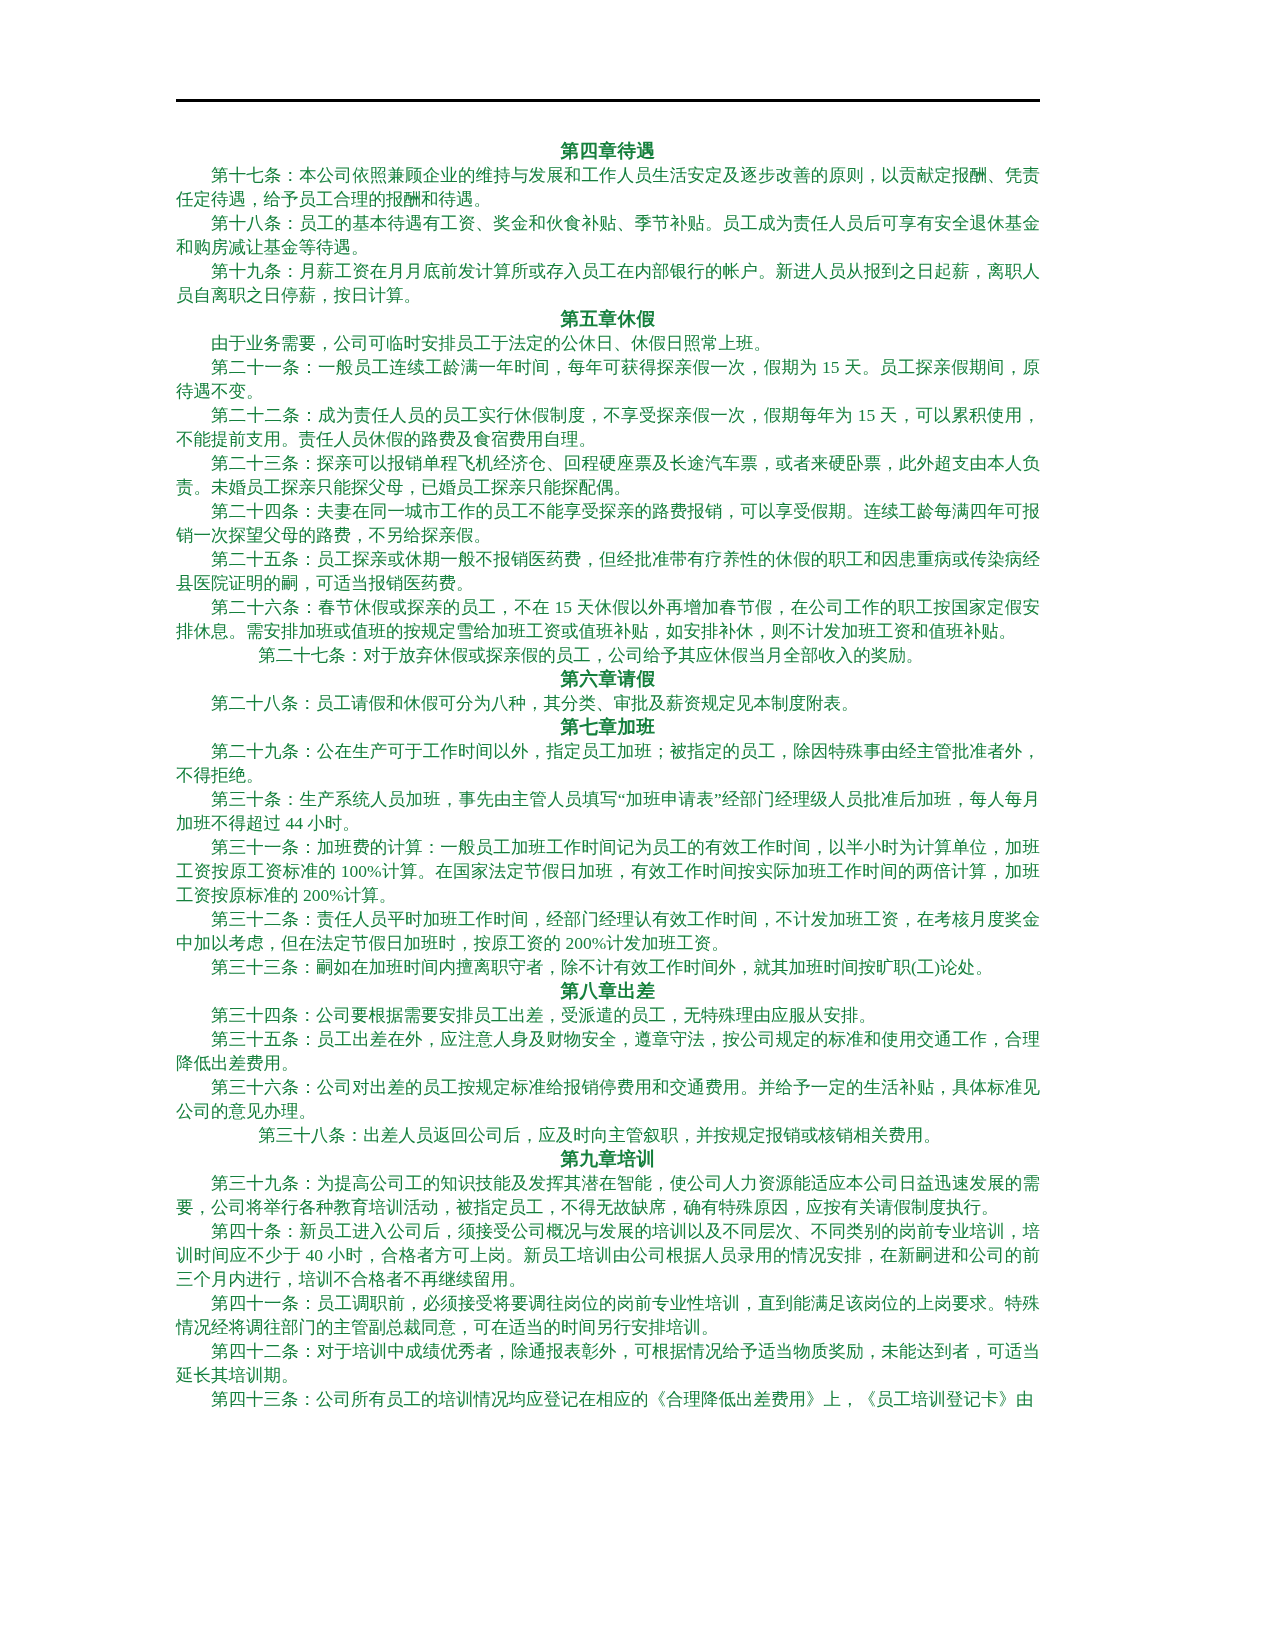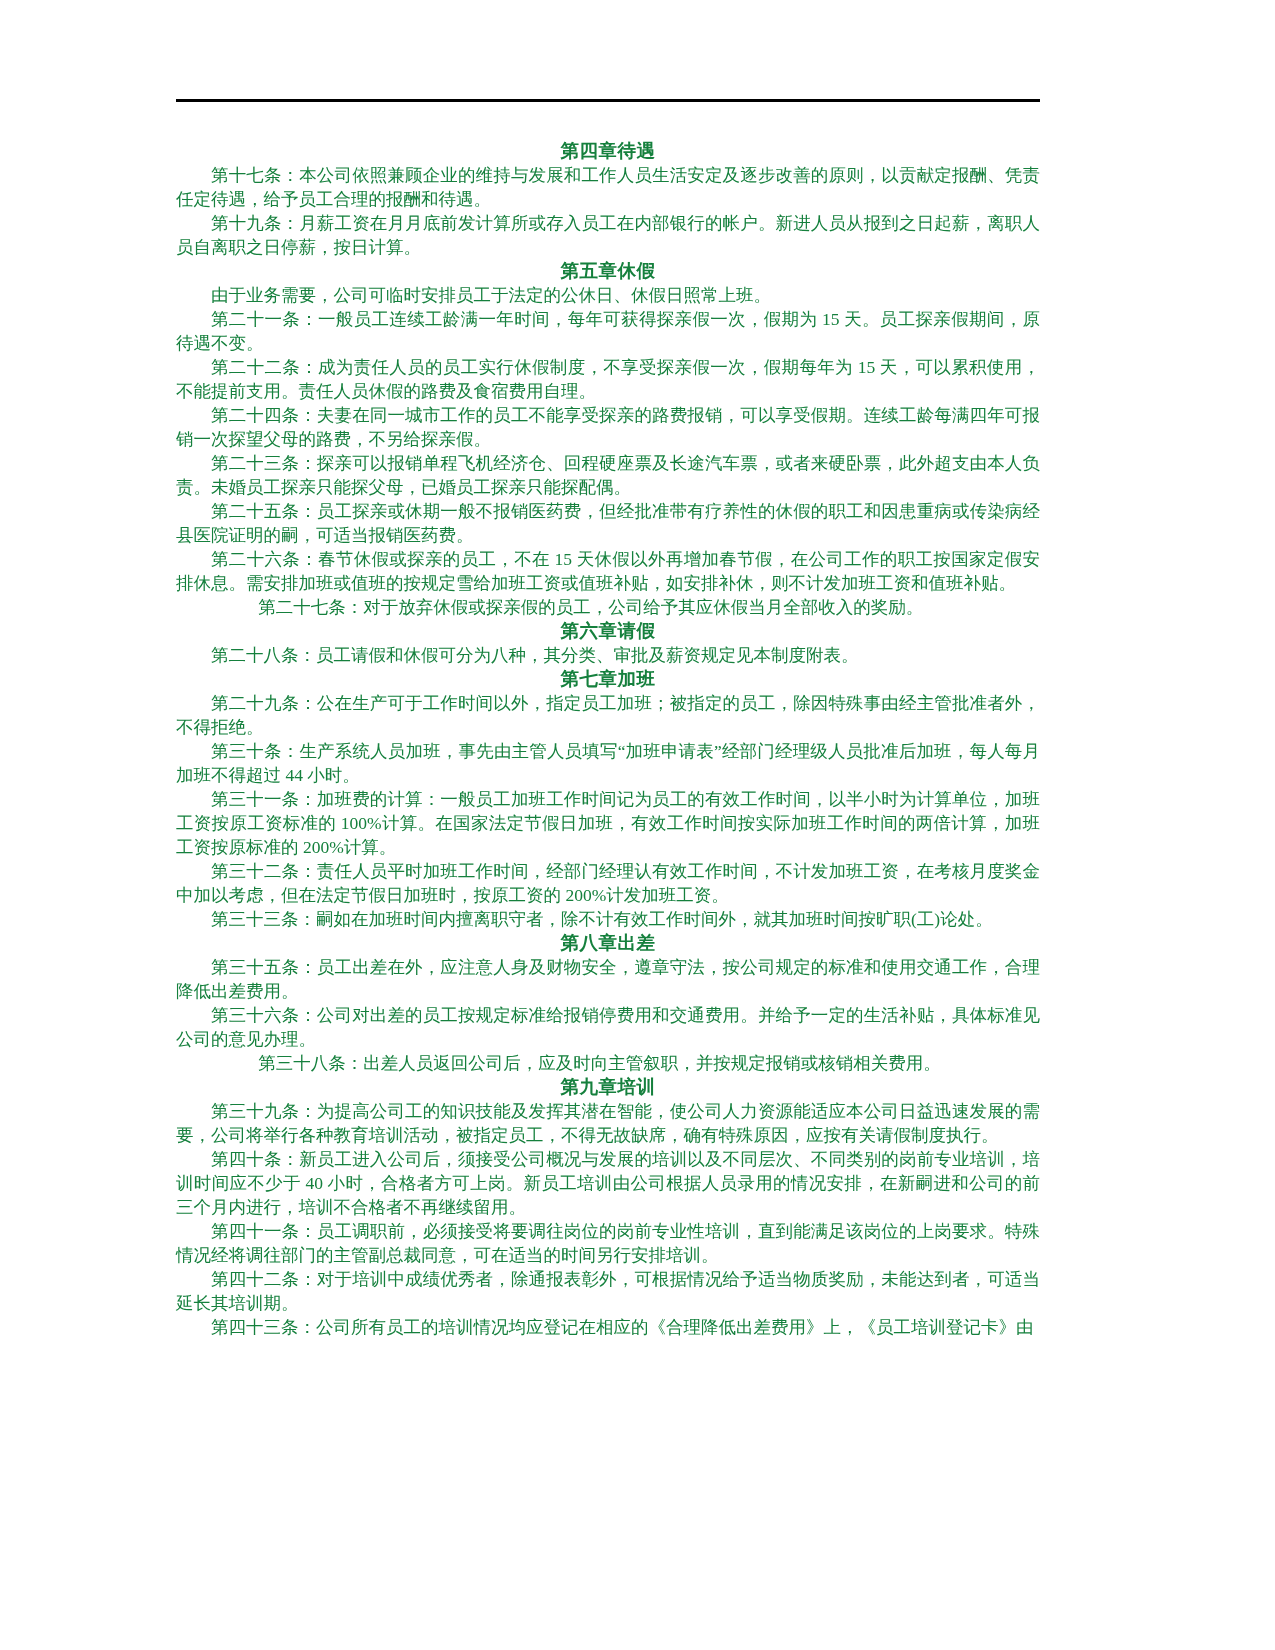--- a/index.html
+++ b/index.html
@@ -47,43 +47,45 @@
 </head>
 <body>
 
 <div class="page">
   <div class="content">
 
     <hr class="header-rule">
 
     <h3 class="chapter-heading">第四章待遇</h3>
     <p class="article">第十七条：本公司依照兼顾企业的维持与发展和工作人员生活安定及逐步改善的原则，以贡献定报酬、凭责任定待遇，给予员工合理的报酬和待遇。</p>
+    <p class="article">第十八条：员工的基本待遇有工资、奖金和伙食补贴、季节补贴。员工成为责任人员后可享有安全退休基金和购房减让基金等待遇。</p>
     <p class="article">第十九条：月薪工资在月月底前发计算所或存入员工在内部银行的帐户。新进人员从报到之日起薪，离职人员自离职之日停薪，按日计算。</p>
 
     <h3 class="chapter-heading">第五章休假</h3>
     <p class="article">由于业务需要，公司可临时安排员工于法定的公休日、休假日照常上班。</p>
     <p class="article">第二十一条：一般员工连续工龄满一年时间，每年可获得探亲假一次，假期为 15 天。员工探亲假期间，原待遇不变。</p>
     <p class="article">第二十二条：成为责任人员的员工实行休假制度，不享受探亲假一次，假期每年为 15 天，可以累积使用，不能提前支用。责任人员休假的路费及食宿费用自理。</p>
+    <p class="article">第二十三条：探亲可以报销单程飞机经济仓、回程硬座票及长途汽车票，或者来硬卧票，此外超支由本人负责。未婚员工探亲只能探父母，已婚员工探亲只能探配偶。</p>
     <p class="article">第二十四条：夫妻在同一城市工作的员工不能享受探亲的路费报销，可以享受假期。连续工龄每满四年可报销一次探望父母的路费，不另给探亲假。</p>
-    <p class="article">第二十三条：探亲可以报销单程飞机经济仓、回程硬座票及长途汽车票，或者来硬卧票，此外超支由本人负责。未婚员工探亲只能探父母，已婚员工探亲只能探配偶。</p>
     <p class="article">第二十五条：员工探亲或休期一般不报销医药费，但经批准带有疗养性的休假的职工和因患重病或传染病经县医院证明的嗣，可适当报销医药费。</p>
     <p class="article">第二十六条：春节休假或探亲的员工，不在 15 天休假以外再增加春节假，在公司工作的职工按国家定假安排休息。需安排加班或值班的按规定雪给加班工资或值班补贴，如安排补休，则不计发加班工资和值班补贴。</p>
     <p class="article deep">第二十七条：对于放弃休假或探亲假的员工，公司给予其应休假当月全部收入的奖励。</p>
 
     <h3 class="chapter-heading">第六章请假</h3>
     <p class="article">第二十八条：员工请假和休假可分为八种，其分类、审批及薪资规定见本制度附表。</p>
 
     <h3 class="chapter-heading">第七章加班</h3>
     <p class="article">第二十九条：公在生产可于工作时间以外，指定员工加班；被指定的员工，除因特殊事由经主管批准者外，不得拒绝。</p>
     <p class="article">第三十条：生产系统人员加班，事先由主管人员填写“加班申请表”经部门经理级人员批准后加班，每人每月加班不得超过 44 小时。</p>
     <p class="article">第三十一条：加班费的计算：一般员工加班工作时间记为员工的有效工作时间，以半小时为计算单位，加班工资按原工资标准的 100%计算。在国家法定节假日加班，有效工作时间按实际加班工作时间的两倍计算，加班工资按原标准的 200%计算。</p>
     <p class="article">第三十二条：责任人员平时加班工作时间，经部门经理认有效工作时间，不计发加班工资，在考核月度奖金中加以考虑，但在法定节假日加班时，按原工资的 200%计发加班工资。</p>
     <p class="article">第三十三条：嗣如在加班时间内擅离职守者，除不计有效工作时间外，就其加班时间按旷职(工)论处。</p>
 
     <h3 class="chapter-heading">第八章出差</h3>
+    <p class="article">第三十四条：公司要根据需要安排员工出差，受派遣的员工，无特殊理由应服从安排。</p>
     <p class="article">第三十五条：员工出差在外，应注意人身及财物安全，遵章守法，按公司规定的标准和使用交通工作，合理降低出差费用。</p>
     <p class="article">第三十六条：公司对出差的员工按规定标准给报销停费用和交通费用。并给予一定的生活补贴，具体标准见公司的意见办理。</p>
     <p class="article deep">第三十八条：出差人员返回公司后，应及时向主管叙职，并按规定报销或核销相关费用。</p>
 
     <h3 class="chapter-heading">第九章培训</h3>
     <p class="article">第三十九条：为提高公司工的知识技能及发挥其潜在智能，使公司人力资源能适应本公司日益迅速发展的需要，公司将举行各种教育培训活动，被指定员工，不得无故缺席，确有特殊原因，应按有关请假制度执行。</p>
     <p class="article">第四十条：新员工进入公司后，须接受公司概况与发展的培训以及不同层次、不同类别的岗前专业培训，培训时间应不少于 40 小时，合格者方可上岗。新员工培训由公司根据人员录用的情况安排，在新嗣进和公司的前三个月内进行，培训不合格者不再继续留用。</p>
     <p class="article">第四十一条：员工调职前，必须接受将要调往岗位的岗前专业性培训，直到能满足该岗位的上岗要求。特殊情况经将调往部门的主管副总裁同意，可在适当的时间另行安排培训。</p>
     <p class="article">第四十二条：对于培训中成绩优秀者，除通报表彰外，可根据情况给予适当物质奖励，未能达到者，可适当延长其培训期。</p>
     <p class="article">第四十三条：公司所有员工的培训情况均应登记在相应的《合理降低出差费用》上，《员工培训登记卡》由</p>

